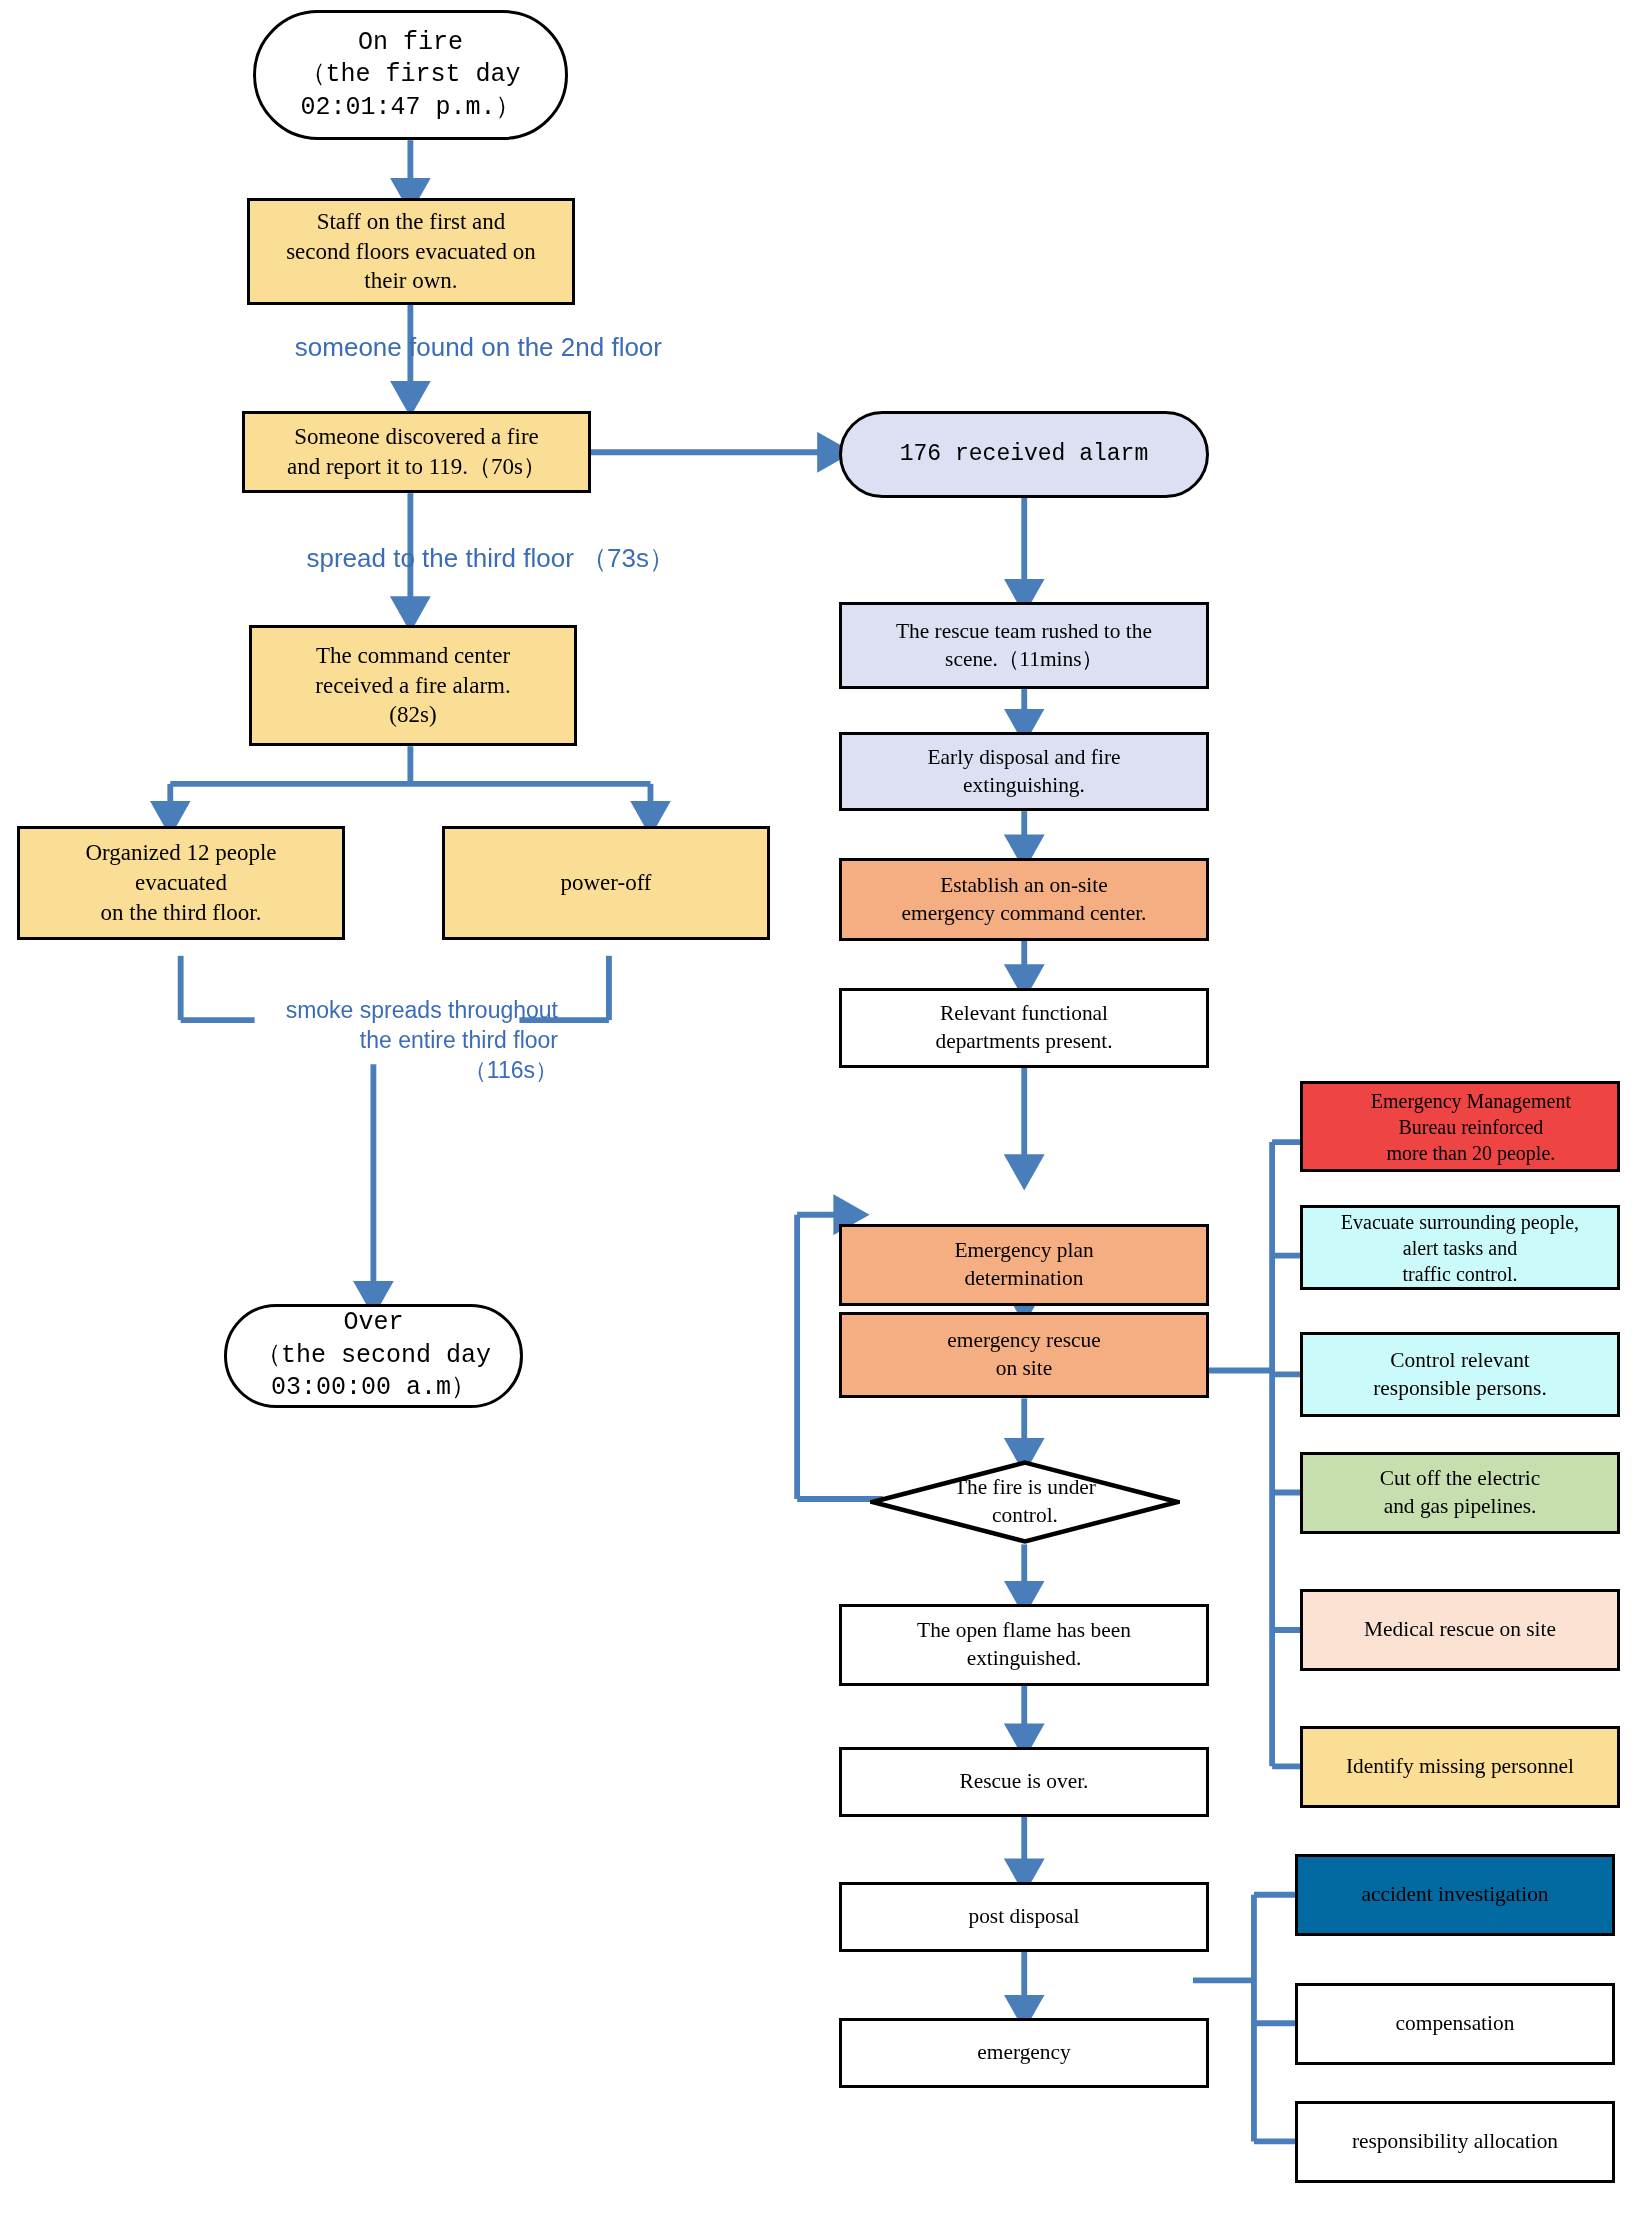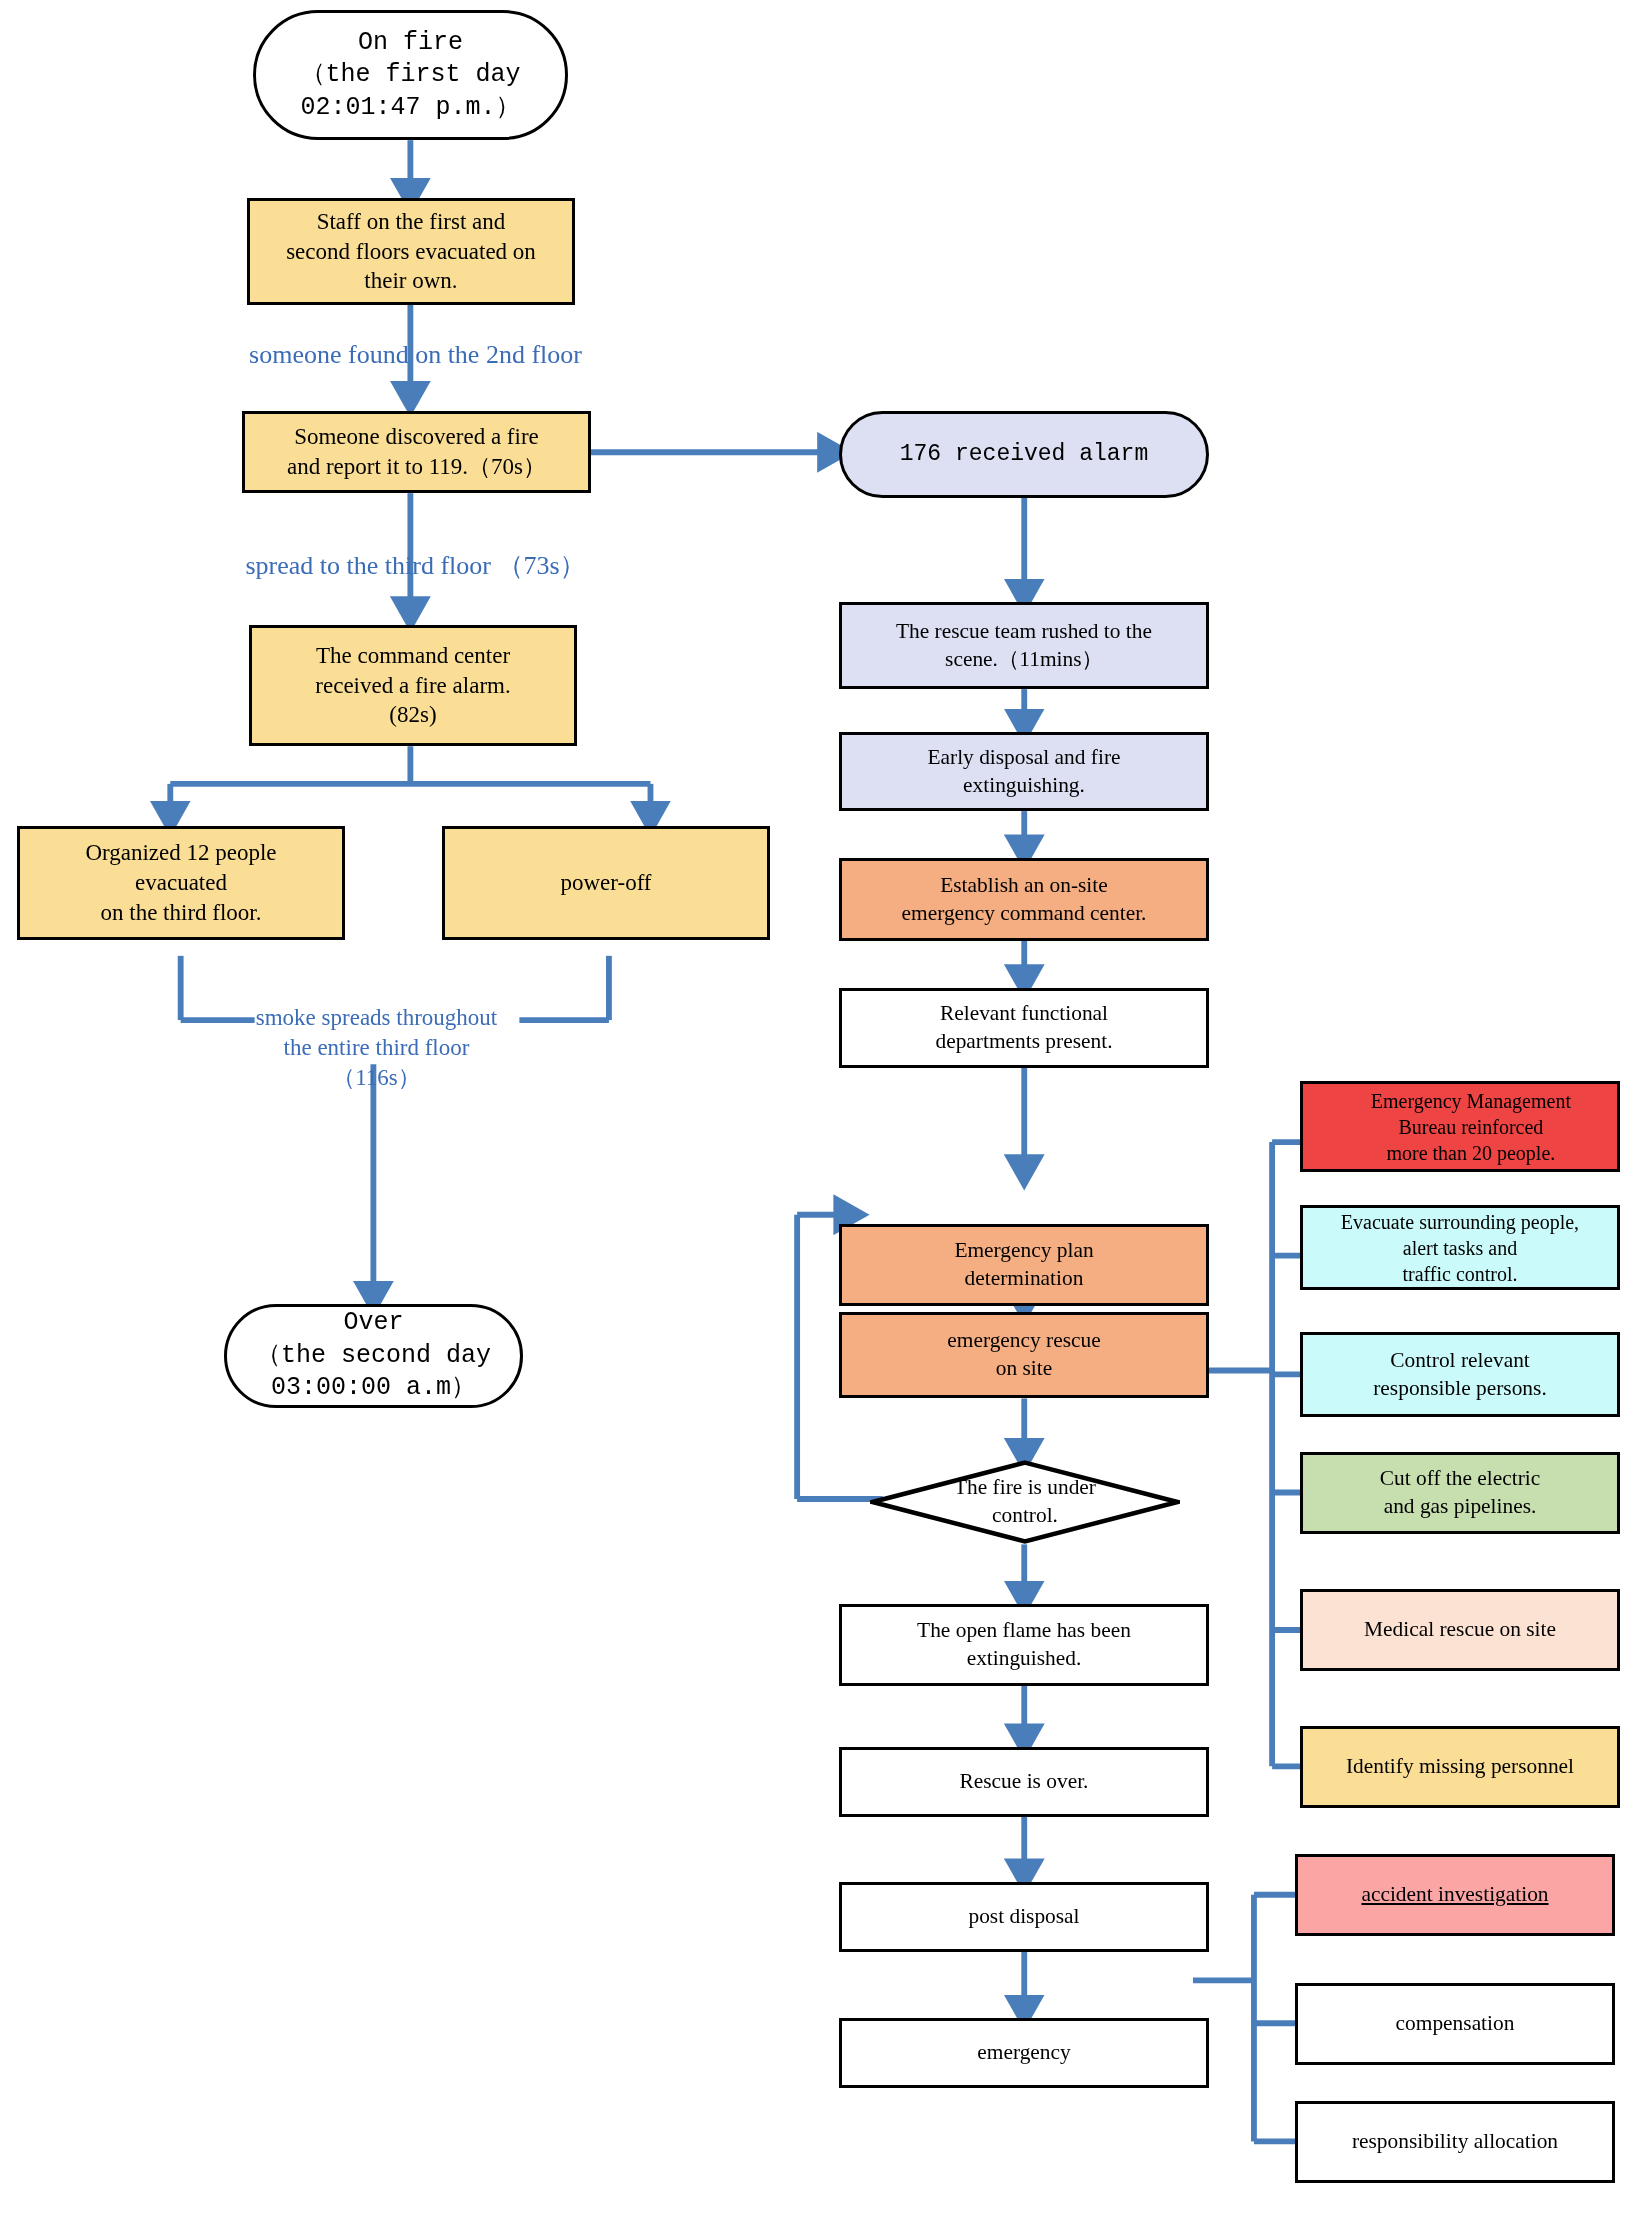--- a/index.html
+++ b/index.html
@@ -54,26 +54,25 @@
     white-space:pre-line;
   }
   .diamond svg{
     position:absolute;
     left:0;top:0;width:100%;height:100%;
     z-index:1;
   }
   .edge-label{
     position:absolute;
     color:#3b6cb7;
-    font-family:Liberation Serif, serif;
-    text-align:center;
+    font-family:Liberation Sans, sans-serif;
+    text-align:right;
     line-height:1.30;
     white-space:pre-line;
     z-index:4;
-    margin-top:7px;
   }
   .fs-31{font-size:20px;}
   .fs-33{font-size:21.4px;}
   .fs-35{font-size:23px;}
   .fs-38{font-size:25px;}
   .fs-40{font-size:26px;}
 </style>
 </head>
 <body>
 
@@ -268,21 +267,21 @@
   </div>
 
   <div class="node fs-33" style="left:1300px; top:1589px; width:320px; height:82px; background:#FBE2D2;">
     <span>Medical rescue on site</span>
   </div>
 
   <div class="node fs-33" style="left:1300px; top:1726px; width:320px; height:82px; background:#FBDE96;">
     <span>Identify missing personnel</span>
   </div>
 
-  <div class="node fs-33" style="left:1295px; top:1854px; width:320px; height:82px; background:#fca5a5;text-decoration:underline;">
+  <div class="node fs-33" style="left:1295px; top:1854px; width:320px; height:82px; background:#0369a1;">
     <span>accident investigation</span>
   </div>
 
   <div class="node fs-33" style="left:1295px; top:1983px; width:320px; height:82px; background:#FFFFFF;">
     <span>compensation</span>
   </div>
 
   <div class="node fs-33" style="left:1295px; top:2101px; width:320px; height:82px; background:#FFFFFF;">
     <span>responsibility allocation</span>
   </div>

